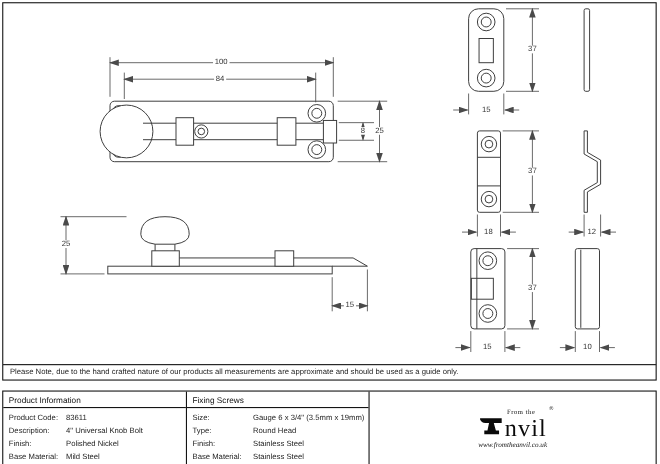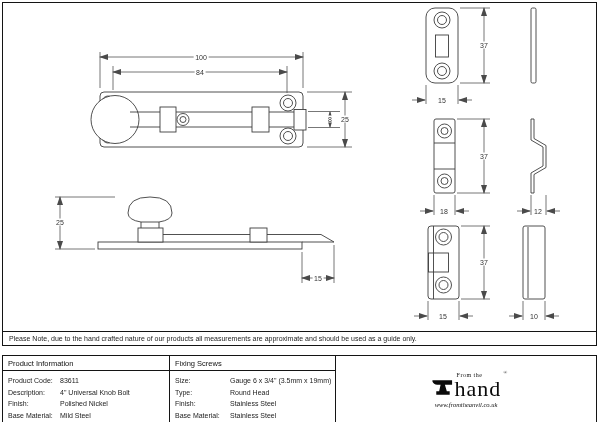--- a/index.html
+++ b/index.html
@@ -253,20 +253,20 @@
     </div>
 
     <div class="col c4">
       <div class="logo">
         <div class="brand-row">
           <span class="tagline">From the</span>
           <span class="reg">®</span>
           <svg class="anvil-a" width="23" height="21" viewBox="0 0 24 21">
             <path fill="#0a0a0a" d="M1.5,3 L22,3 L22,7.5 L14.5,7.5 L16.5,14.5 L19.5,14.5 L19.5,18 L5.5,18 L5.5,14.5 L8.5,14.5 L10,7.5 L6.5,7.5 C4,7.5 2.2,6 1.5,4.2 Z"></path>
           </svg>
-          <span class="brand-suffix">hand</span>
+          <span class="brand-suffix">nvil</span>
         </div>
         <span class="website">www.fromtheanvil.co.uk</span>
       </div>
     </div>
 
   </div>
 </div>
 
 </body></html>

